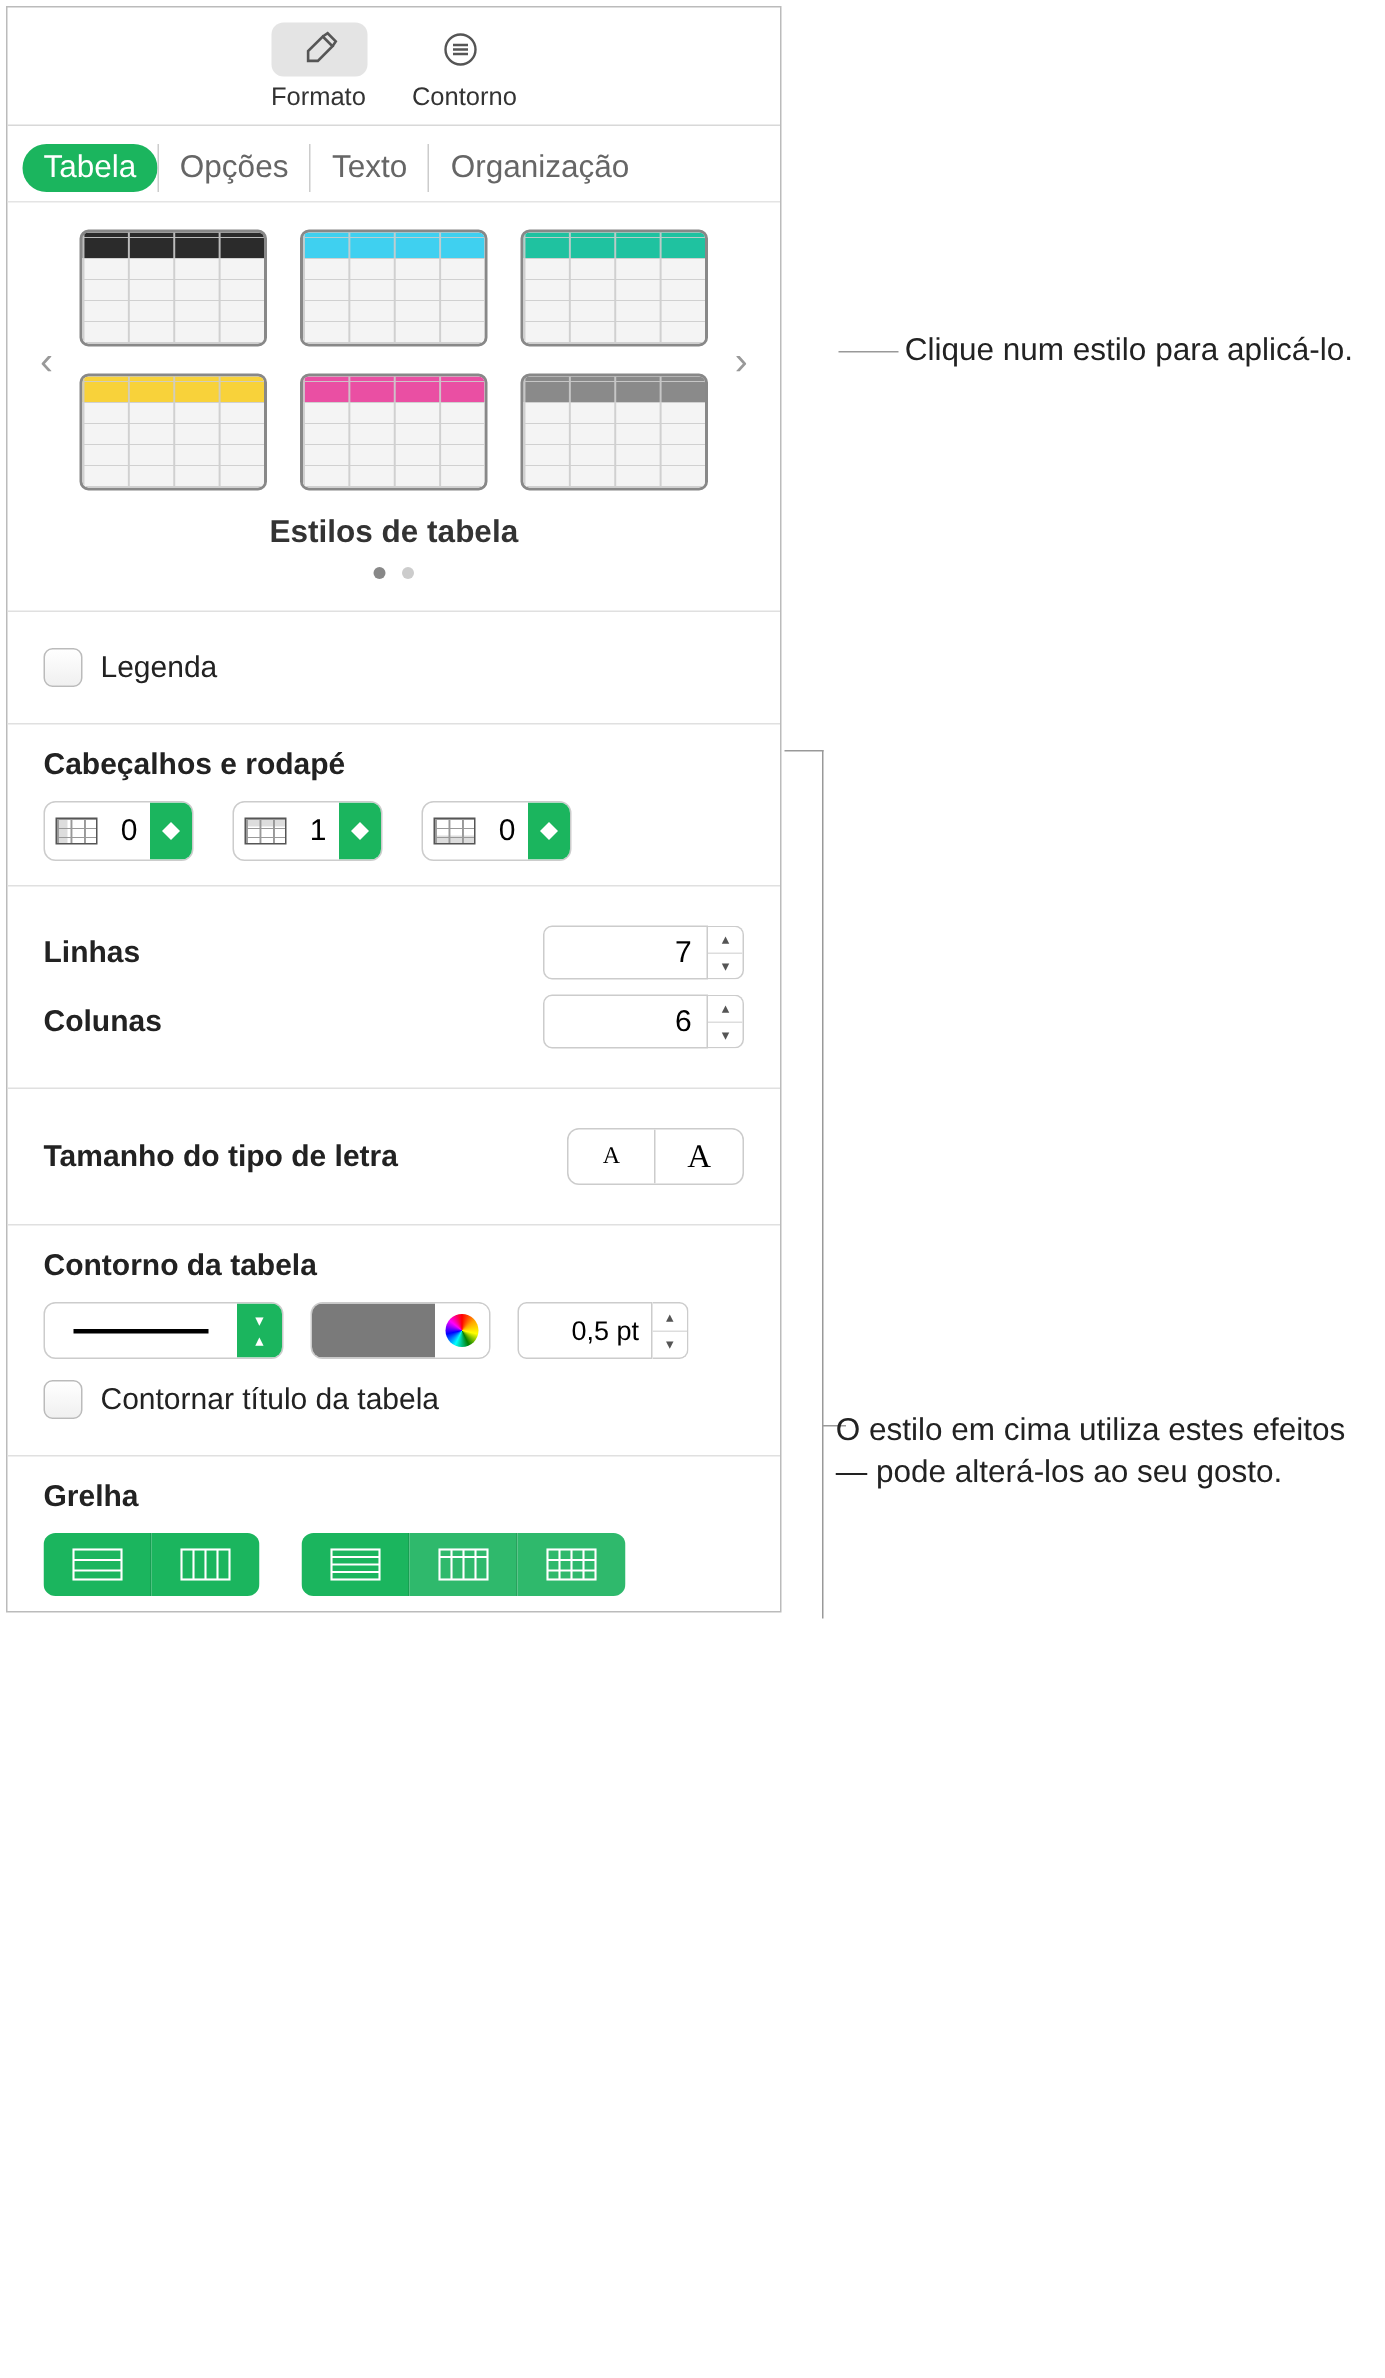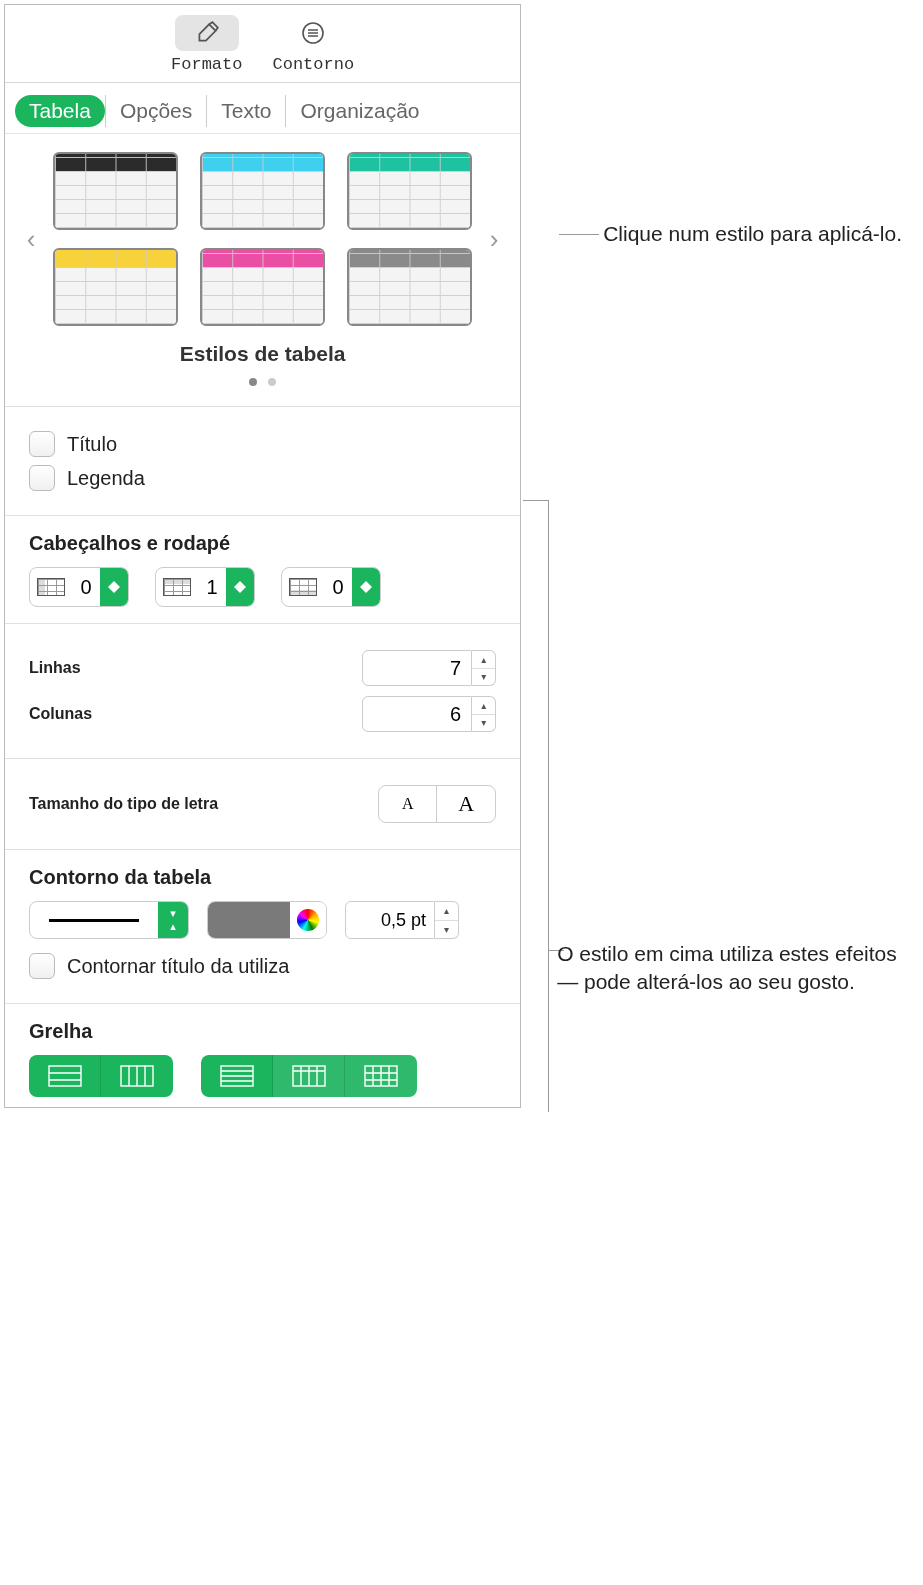--- a/index.html
+++ b/index.html
@@ -19,24 +19,22 @@
 .toolbar {
   display: flex;
   justify-content: center;
   gap: 30px;
   padding: 10px 0 8px;
   border-bottom: 1px solid #d8d8d8;
 }
 .toolbar-item {
   display: flex;
   flex-direction: column;
-  align-items: center;
   gap: 4px;
   cursor: pointer;
-  font-family: Liberation Mono, monospace;
 }
 .toolbar-item.active .icon-circle { background: #e4e4e4; }
 .icon-circle {
   width: 64px; height: 36px;
   border-radius: 8px;
   display: flex; align-items: center; justify-content: center;
   font-size: 22px; color: #555;
 }
 .toolbar-item span.label { font-size: 17px; color: #333; }
 .tabs {
@@ -120,21 +118,21 @@
 .header-control .hicon { width: 42px; display: flex; align-items:center; justify-content:center; font-size: 18px; color:#444; }
 .header-control .hval { width: 28px; text-align: center; font-size: 20px; }
 .header-control .hstep {
   width: 28px; background: #1bb55e; height: 100%;
   display: flex; flex-direction: column; align-items:center; justify-content:center;
   color: #fff;
 }
 .hstep svg { width: 12px; height: 6px; }
 
 .row-line { display: flex; align-items: center; justify-content: space-between; margin: 10px 0; }
-.row-line .lbl { font-size: 16px; color: #222; font-weight: 600; }
+.row-line .lbl { font-size: 20px; color: #222; font-weight: 600; }
 .stepper { display: flex; align-items: center; }
 .stepper input {
   width: 110px; height: 36px; border: 1px solid #ccc; border-radius: 6px 0 0 6px;
   font-size: 20px; text-align: right; padding-right: 10px;
 }
 .stepper .arrows {
   width: 24px; height: 36px; border: 1px solid #ccc; border-left: none; border-radius: 0 6px 6px 0;
   display: flex; flex-direction: column; cursor: pointer;
 }
 .stepper .arrows div { flex:1; display:flex; align-items:center; justify-content:center; font-size:10px; color:#555;}
@@ -295,24 +293,20 @@
     <div class="styles-caption">Estilos de tabela</div>
     <div class="dots">
       <span class="dot active"></span>
       <span class="dot"></span>
     </div>
   </div>
 
   <div class="section">
     <div class="check-row">
       <div class="checkbox"></div>
-      <span>Título</span>
-    </div>
-    <div class="check-row">
-      <div class="checkbox"></div>
       <span>Legenda</span>
     </div>
   </div>
 
   <div class="section">
     <div class="section-title">Cabeçalhos e rodapé</div>
     <div class="headers-row">
       <div class="header-control">
         <div class="hicon">
             <span class="hf-icon cols"></span>
@@ -409,21 +403,21 @@
       <div class="pt-input">
         <input value="0,5 pt" style="">
         <div class="arrows">
             <div>▴</div>
             <div>▾</div>
           </div>
       </div>
     </div>
     <div class="check-row">
       <div class="checkbox"></div>
-      <span>Contornar título da utiliza</span>
+      <span>Contornar título da tabela</span>
     </div>
   </div>
 
   <div class="section" style="border-bottom:none; padding-bottom:10px;">
     <div class="section-title">Grelha</div>
     <div class="grid-btns">
       <div class="grid-group">
         <div class="grid-btn">
           <svg width="34" height="22" viewBox="0 0 34 22">
               <rect x="1" y="1" width="32" height="20"></rect>

